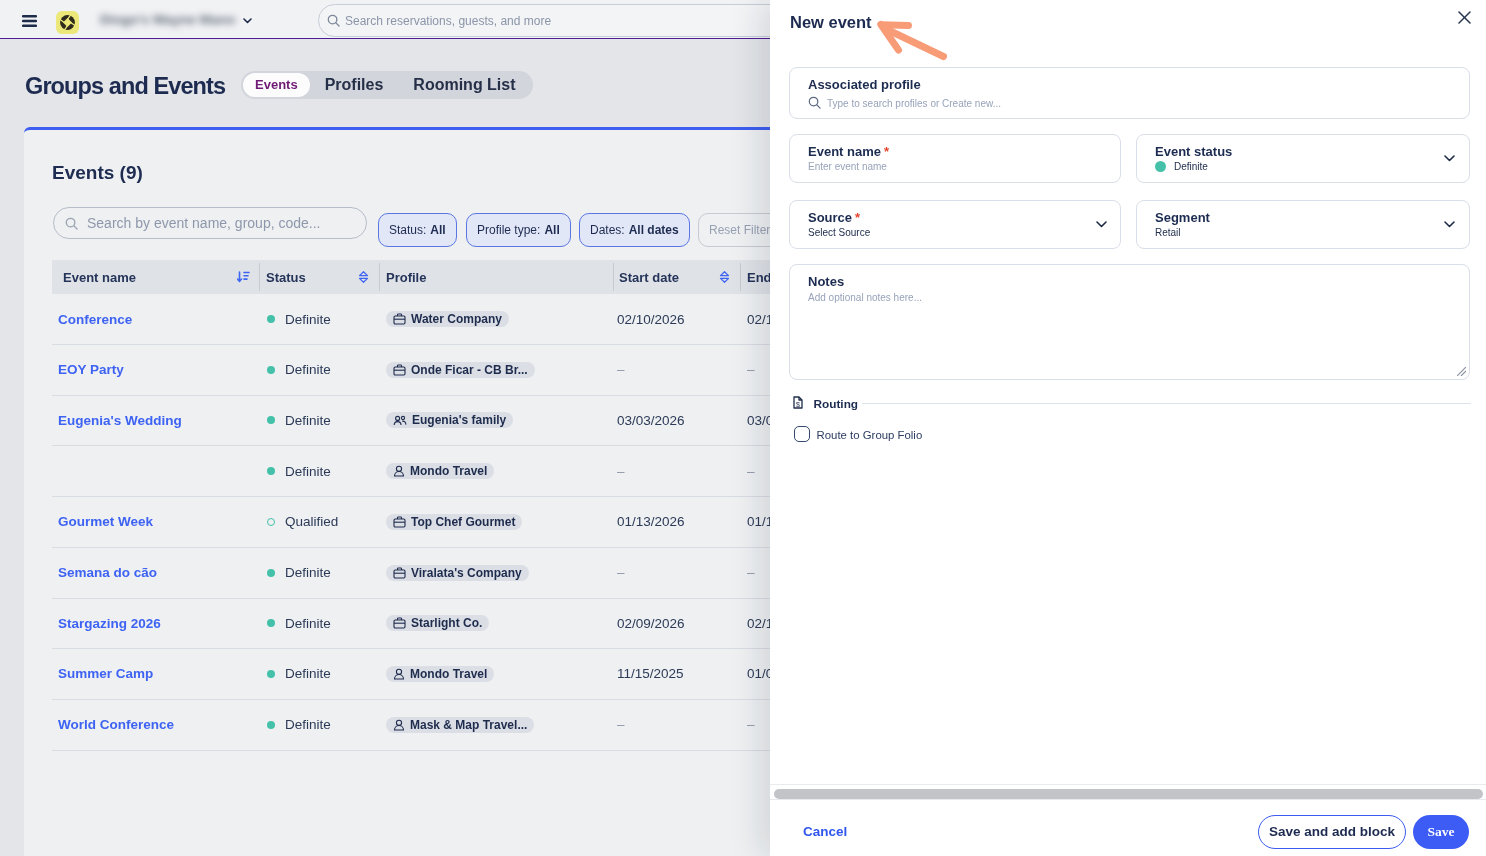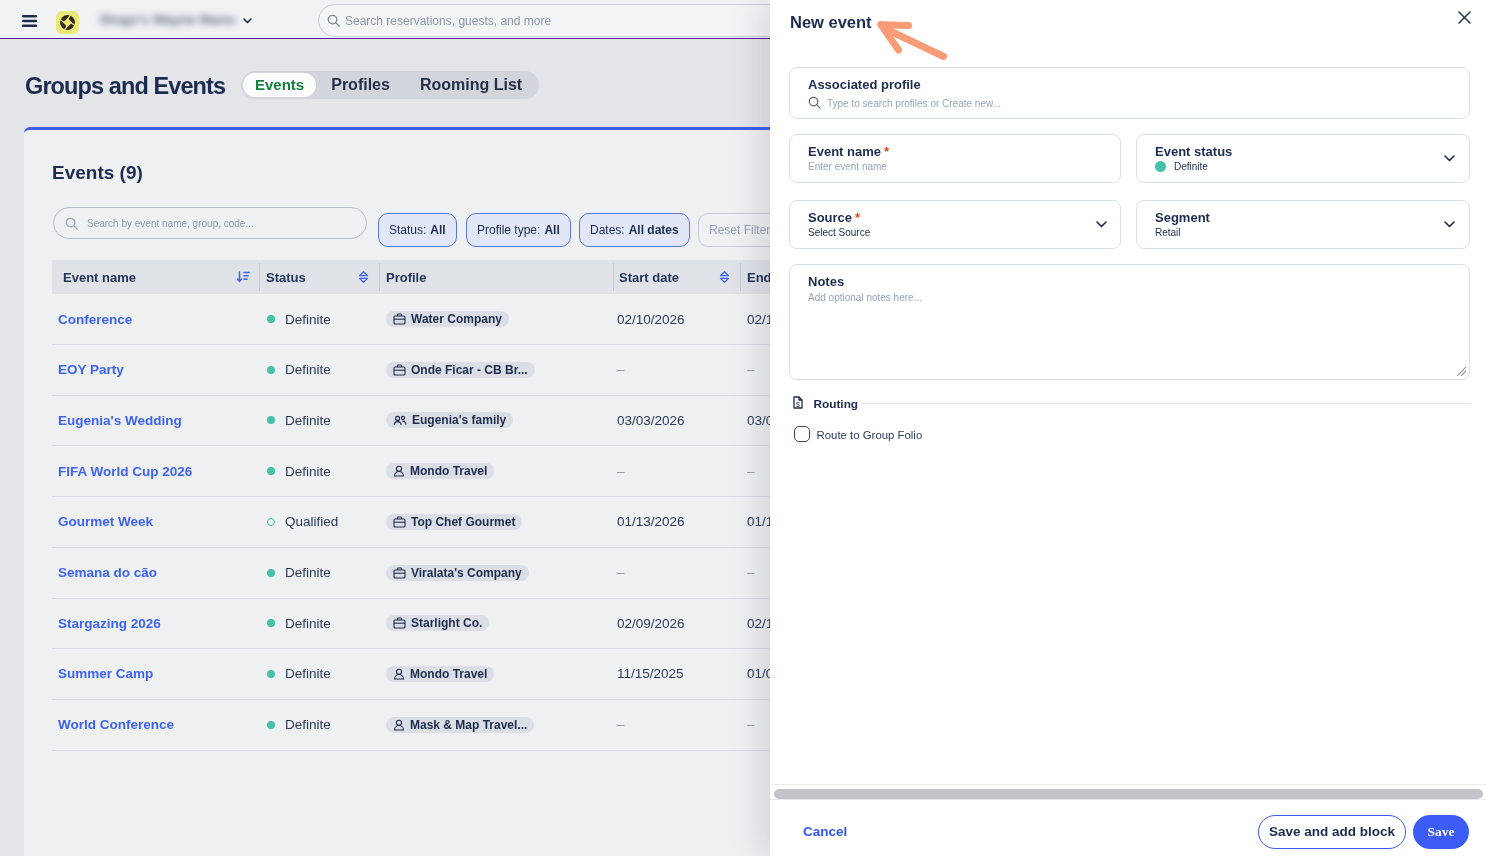--- a/index.html
+++ b/index.html
@@ -10,26 +10,26 @@
 
 .topbar { position:absolute; left:0; top:0; width:1486px; height:39px; background:#f1f2f4; border-bottom:1px solid #4c1d95; }
 .blurname { position:absolute; left:100px; top:12px; font-size:13.5px; font-weight:bold; color:#5d6878; filter:blur(3.5px); max-width:136px; overflow:hidden; white-space:nowrap; }
 .searchpill { position:absolute; left:318px; top:4px; width:470px; height:33px; border:1px solid #c7cdd8; border-radius:17px; background:#f3f4f6; display:flex; align-items:center; padding-left:8px; color:#8b95a8; font-size:12px; }
 
 
 
 .h1 { position:absolute; left:25px; top:73px; font-size:23.5px; font-weight:bold; color:#1d2b50; letter-spacing:-0.9px; }
 .tabs { position:absolute; left:241px; top:71px; height:28px; background:#d2d5dc; border-radius:14px; display:flex; align-items:center; padding:0 2px; }
 .tab { font-size:16px; font-weight:bold; color:#252f47; padding:0 15px; }
-.tab.active { background:#fcfcfd; color:#15803d; border-radius:12.5px; height:24px; line-height:24px; padding:0 12px; font-size:15px; }
+.tab.active { background:#fcfcfd; color:#701a75; border-radius:12.5px; height:24px; line-height:24px; padding:0 12px; font-size:13px; }
 
 
 .card { position:absolute; left:24px; top:127px; width:1462px; height:760px; background:#eef0f2; border-top:3px solid #3d5ef0; border-radius:6px 6px 0 0; }
 .card-h1 { position:absolute; left:28px; top:32px; font-size:19px; font-weight:bold; color:#1d2c50; }
-.card-search { position:absolute; left:29px; top:77px; width:314px; height:32px; border:1px solid #b7bdc9; border-radius:16px; display:flex; align-items:center; padding-left:11px; color:#8e98ab; font-size:10px; }
+.card-search { position:absolute; left:29px; top:77px; width:314px; height:32px; border:1px solid #b7bdc9; border-radius:16px; display:flex; align-items:center; padding-left:11px; color:#8e98ab; font-size:14px; }
 .card-search svg { margin-right:9px; }
 .chip { position:absolute; top:83px; height:20px; border:1px solid #5b76e3; background:#e2e7f8; border-radius:10px; font-size:12px; color:#1d2b50; display:flex; align-items:center; padding:16px 10px; white-space:nowrap; }
 .chip b { margin-left:4px; }
 .chip.reset { border-color:#c5cad4; background:transparent; color:#98a1b3; }
 
 
 .thead { position:absolute; left:28px; top:130px; width:1100px; height:34px; background:#dfe2e7; }
 .thead .cell { position:absolute; top:0; height:34px; display:flex; align-items:center; font-size:13px; font-weight:bold; color:#253459; }
 .thead .sep { position:absolute; top:3px; height:28px; width:1px; background:#c6cad2; }
 .row { position:absolute; left:28px; width:1100px; height:51px; border-bottom:1px solid #d8dce3; }
@@ -192,23 +192,20 @@
                 <path d="M1.2 10 a3.4 3.4 0 0 1 6.8 0"></path>
                 <circle cx="10" cy="3" r="1.6"></circle>
                 <path d="M9.2 6.2 a3 3 0 0 1 3.6 3.4"></path>
               </g>
             </svg>Eugenia's family</span>
         </div>
     <div class="cell" style="left:565px;">03/03/2026</div>
     <div class="cell" style="left:695px;">03/08/2026</div>
   </div>
   <div class="row" style="top:316.1px;">
-    <div class="cell" style="left:6px;">
-          <span class="lnk">FIFA World Cup 2026</span>
-        </div>
     <div class="cell" style="left:215px;"><span class="dot"></span>Definite</div>
     <div class="cell" style="left:334px;">
           <span class="pill"><svg width="12" height="12" viewBox="0 0 12 12">
               <g fill="none" stroke="#1d2b4d" stroke-width="1.1">
                 <circle cx="6" cy="3.8" r="2.6"></circle>
                 <path d="M1.5 11 a4.5 4.5 0 0 1 9 0 Z"></path>
               </g>
             </svg>Mondo Travel</span>
         </div>
     <div class="cell" style="left:565px;">

